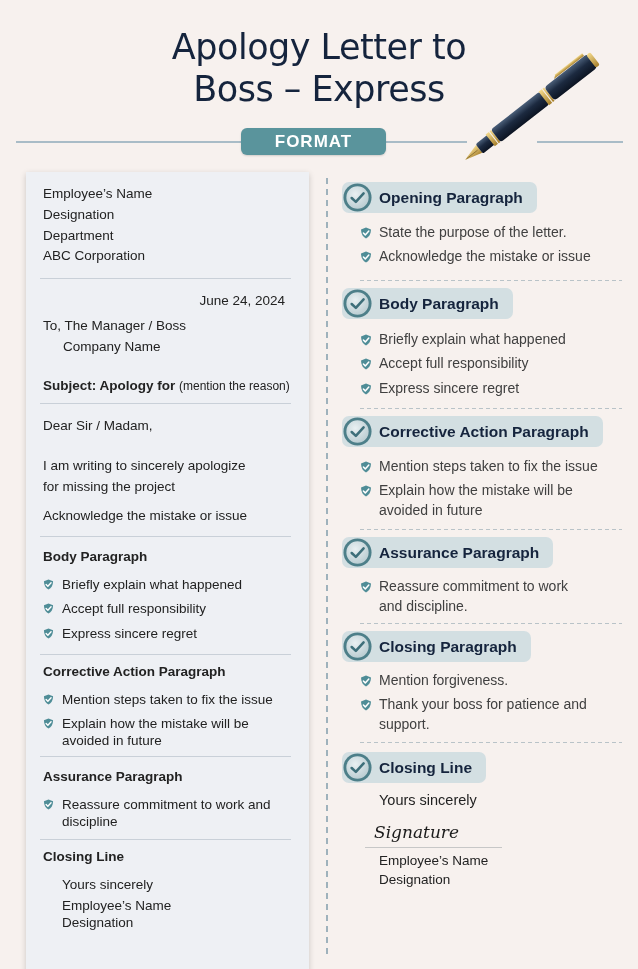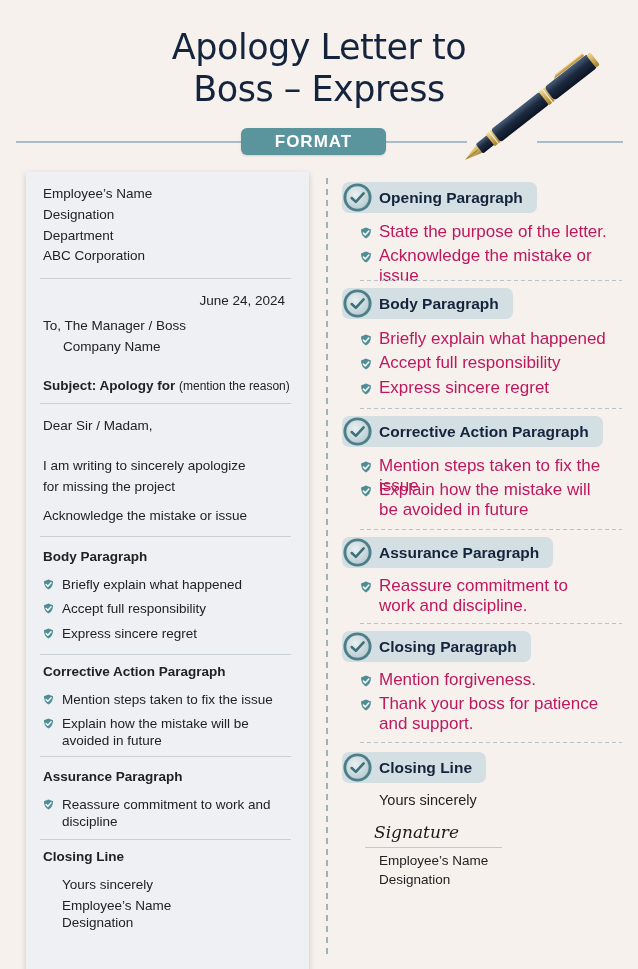--- a/index.html
+++ b/index.html
@@ -58,21 +58,21 @@
   
   .sec-head {
     position: absolute; left: 342px; height: 31px;
     background: #d3dfe2; border-radius: 7px;
     padding-left: 37px; padding-right: 14px;
     font-weight: bold; font-size: 15.5px; line-height: 31px; color: #15243d;
   }
   .sec-head .ring {
     position: absolute; left: 0; top: 0; width: 31px; height: 31px;
   }
-  .rb { position: absolute; left: 360px; width: 260px; padding-left: 19px; font-size: 17px; line-height: 20px; color: #be185d; }
+  .rb { position: absolute; left: 360px; width: 260px; padding-left: 19px; font-size: 14px; line-height: 20px; color: #404040; }
   .rb .chk { position: absolute; left: 0; top: 5px; width: 12px; height: 12px; }
   .dash-h { position: absolute; left: 360px; width: 262px; height: 1px;
     background: repeating-linear-gradient(to right, #b9c3c8 0 4px, transparent 4px 7px); }
   .rtext { position: absolute; left: 379px; font-size: 14.5px; line-height: 20px; color: #222; }
   .sig { position: absolute; left: 372px; top: 816px; width: 100px; height: 32px; }
   .sig-line { position: absolute; left: 365px; top: 847px; width: 137px; height: 1px; background: #c7c7c7; }
 </style>
 </head>
 <body>
 

